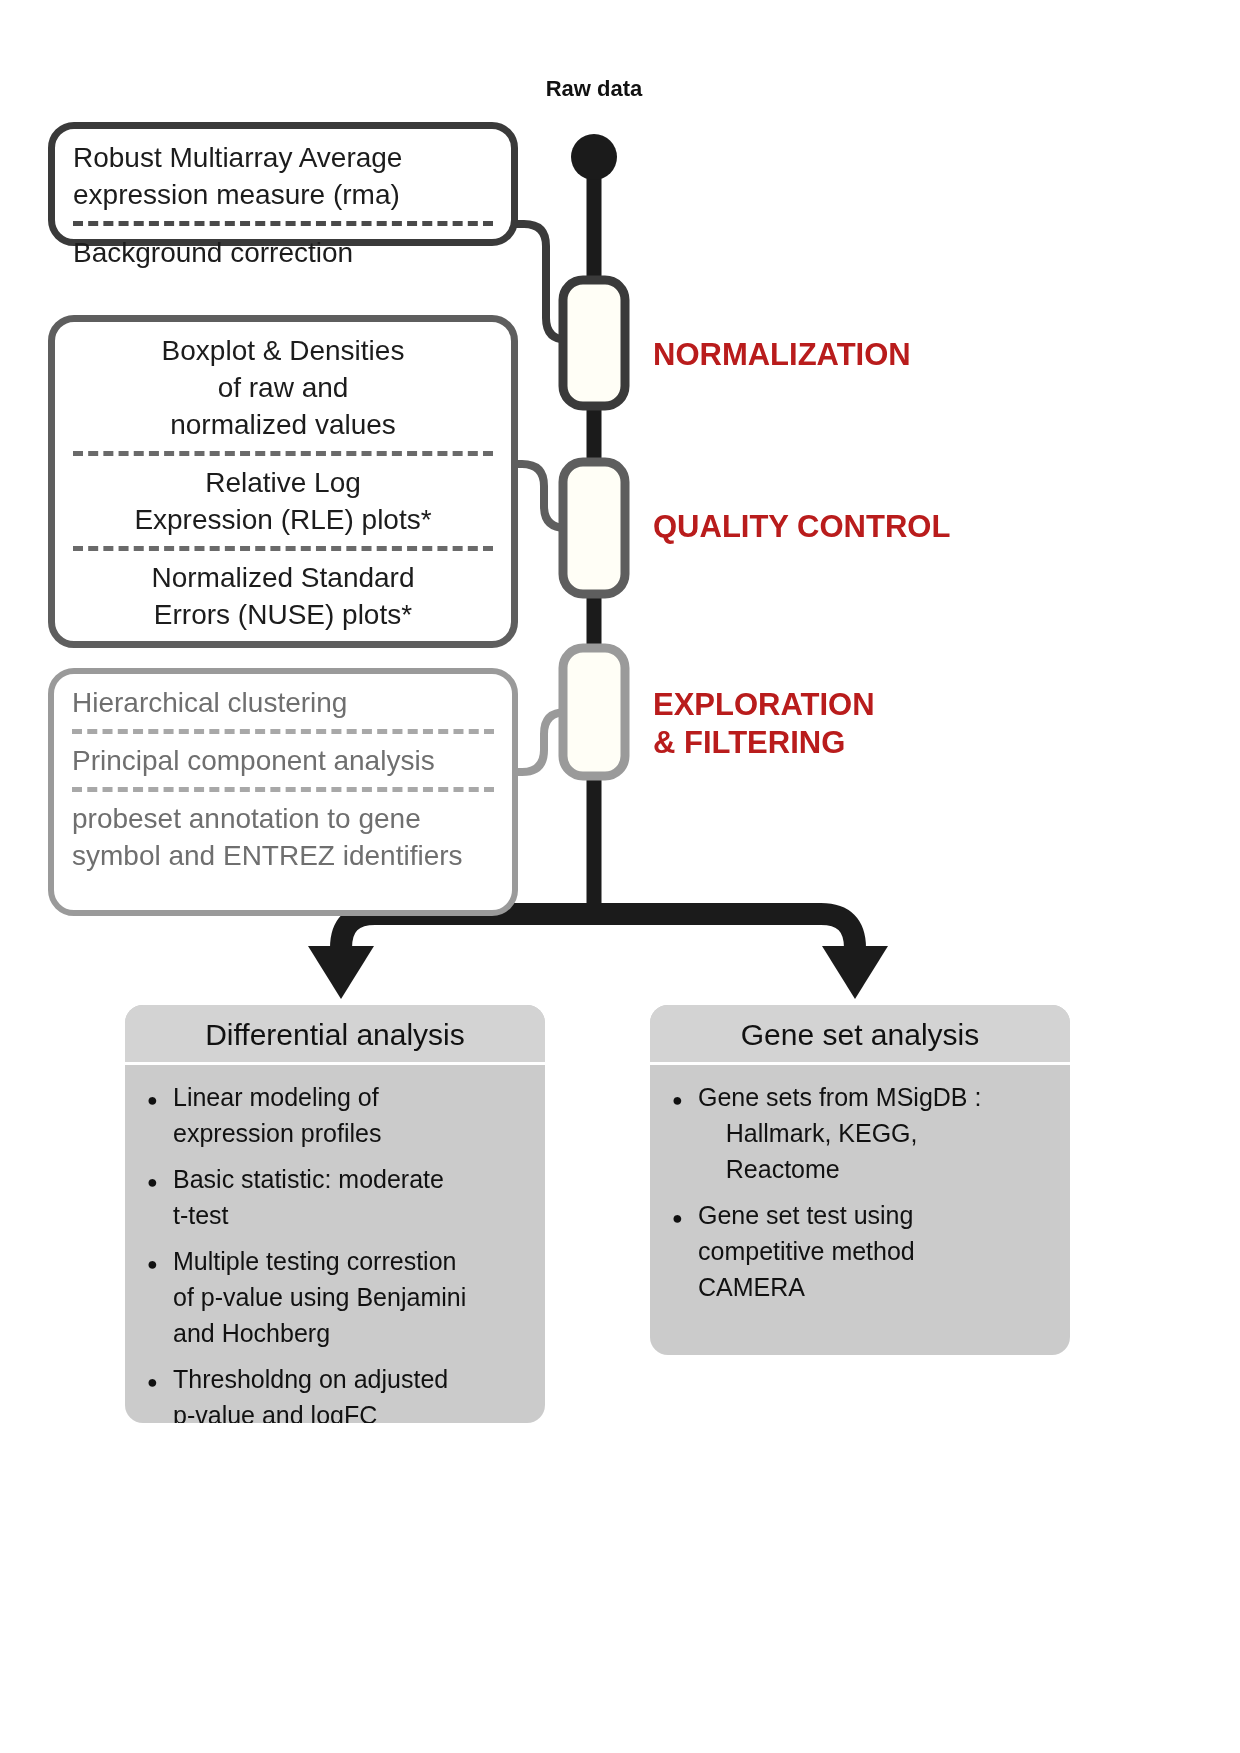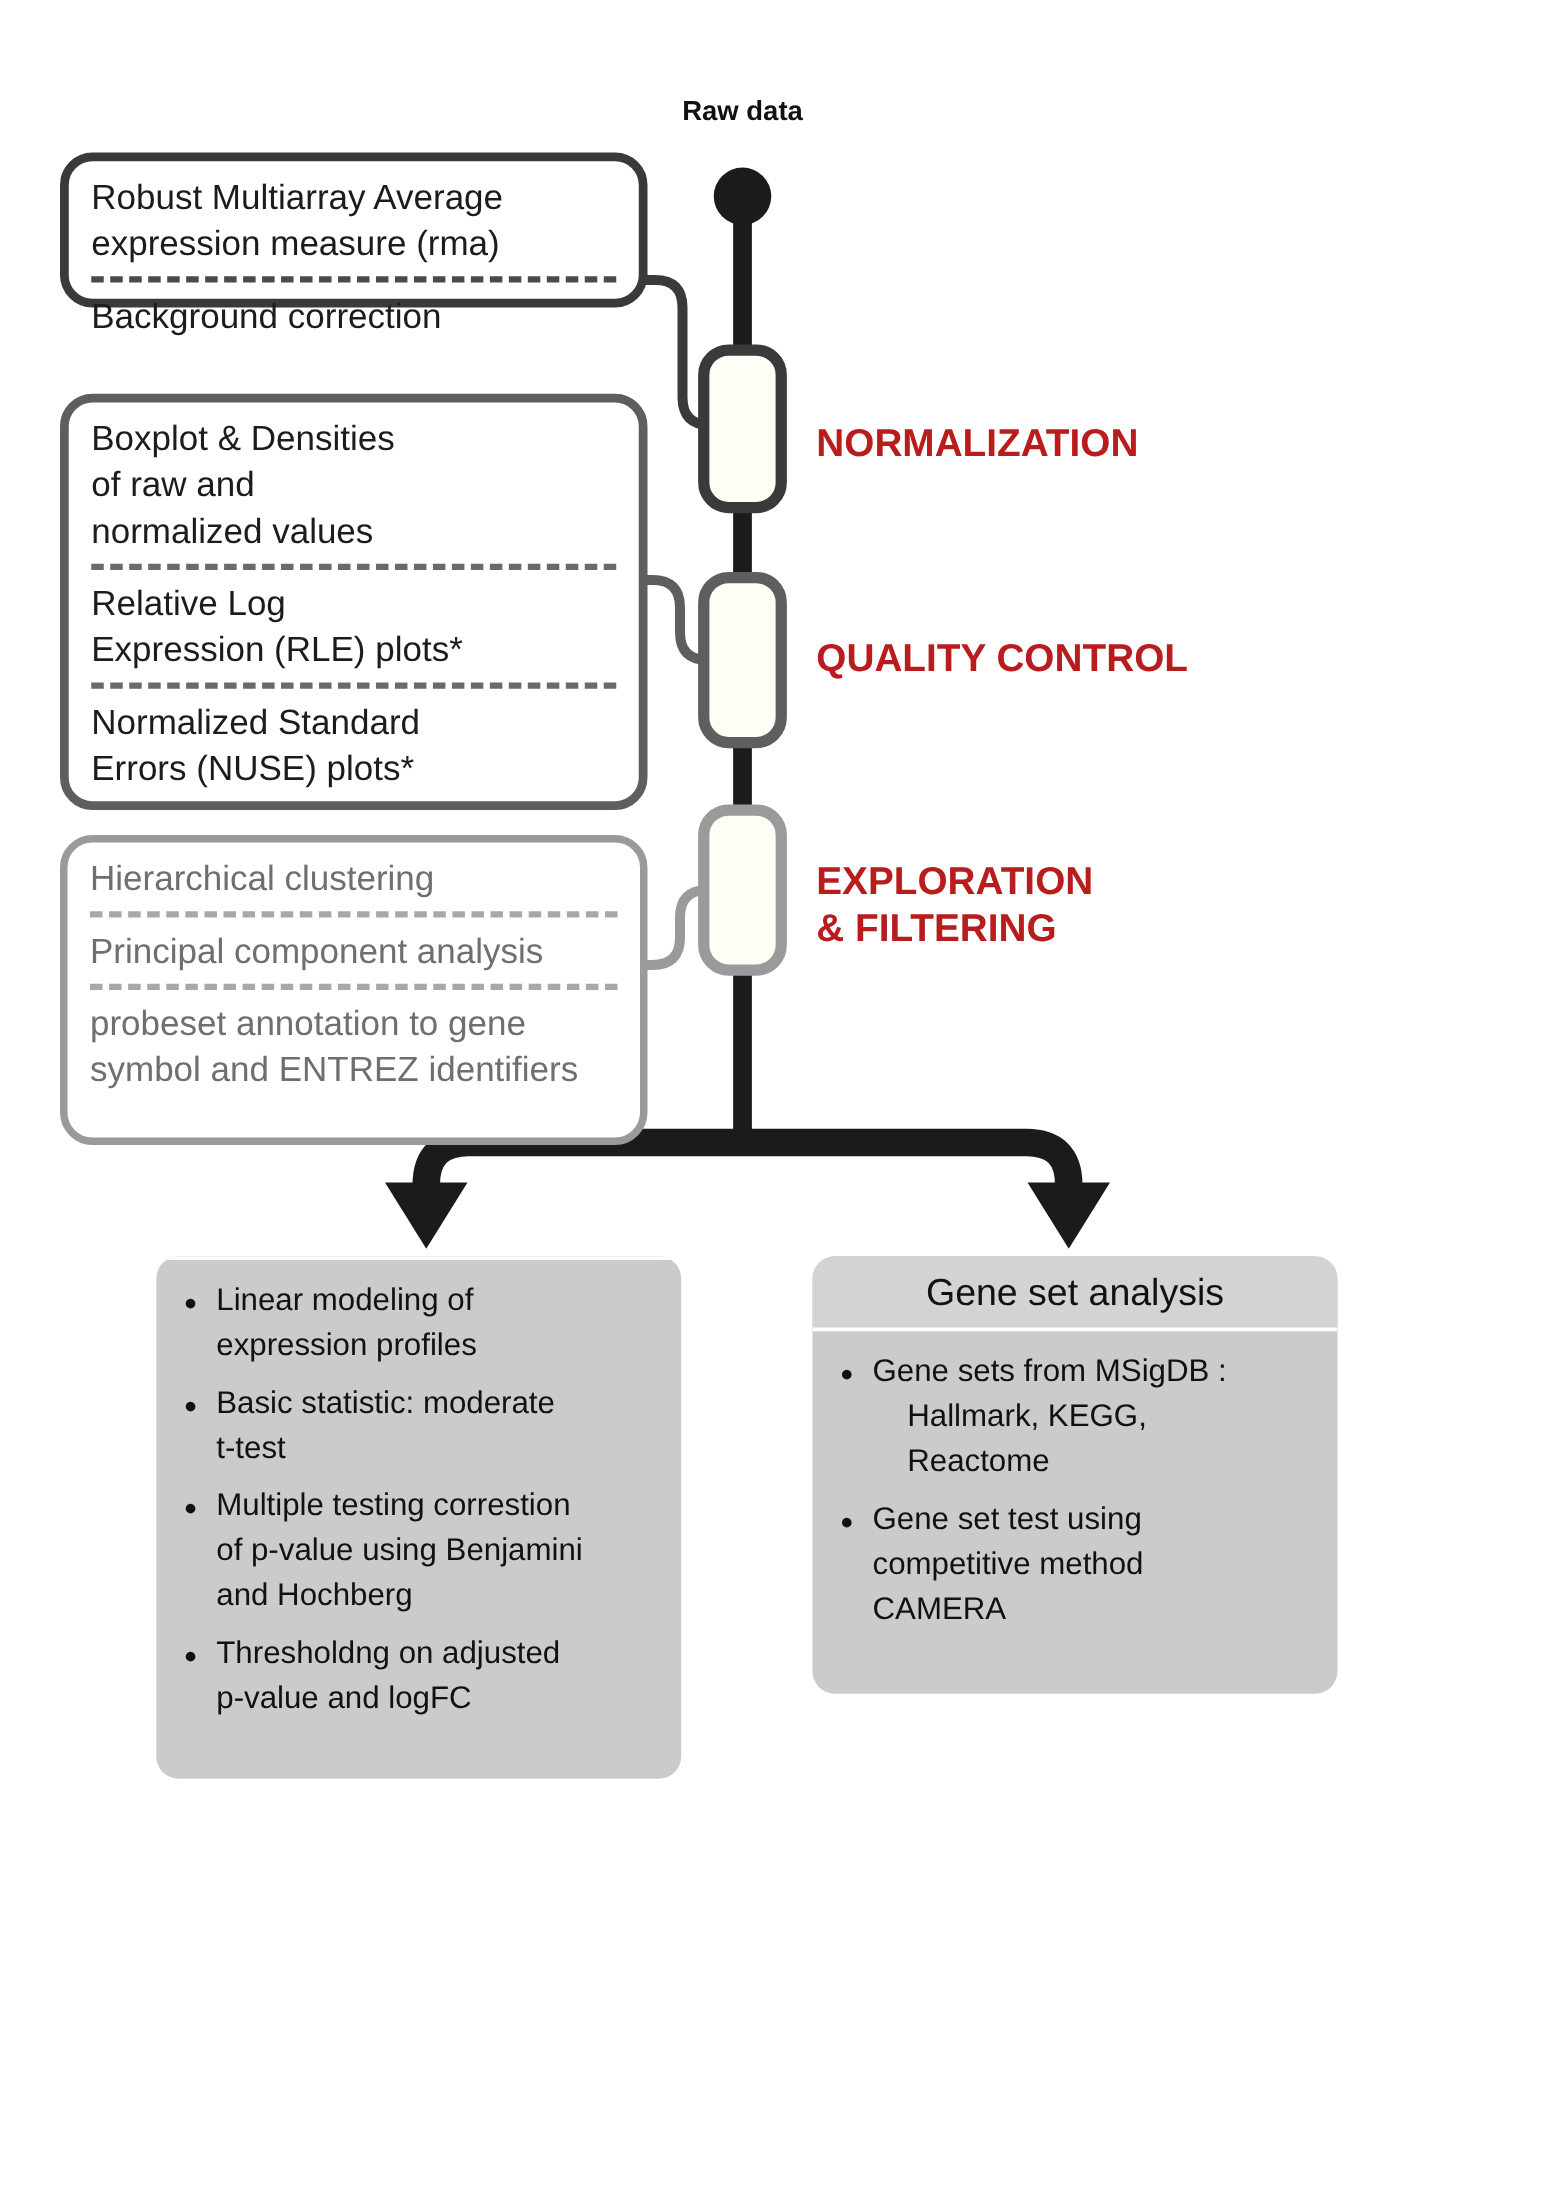--- a/index.html
+++ b/index.html
@@ -31,21 +31,21 @@
     text-align: center; font-size: 22px; font-weight: bold; color: #111;
   }
 
   
   .lbox {
     position: absolute; left: 48px; width: 470px;
     background: #fff; border-radius: 26px;
     padding: 10px 18px; font-size: 28px; line-height: 37px; color: #1c1c1c;
   }
   .b1 { top: 122px; height: 124px; border: 7px solid var(--box1_border, #3a3a3a); }
-  .b2 { top: 315px; height: 333px; border: 7px solid var(--box2_border, #5e5e5e); }
+  .b2 { top: 315px; height: 333px; border: 7px solid var(--box2_border, #5e5e5e); text-align: center; }
   .b3 { top: 668px; height: 248px; border: 6px solid var(--box3_border, #9a9a9a); color: var(--box3_text, #6f6f6f); }
   .item { white-space: pre-line; }
   .dash { border-top: 5px dashed; margin: 8px 0; height: 0; }
   .b1 .dash { border-color: #4a4a4a; }
   .b2 .dash { border-color: #6a6a6a; }
   .b3 .dash { border-color: #a8a8a8; }
 
   
   .stage {
     position: absolute; left: 653px;
@@ -124,20 +124,21 @@
     <div class="item">probeset annotation to gene
 symbol and ENTREZ identifiers</div>
   </div>
 
   <div class="stage s1">NORMALIZATION</div>
   <div class="stage s2">QUALITY CONTROL</div>
   <div class="stage s3">EXPLORATION
 &amp; FILTERING</div>
 
   <div class="bbox left">
+    <div class="btitle">Differential analysis</div>
     <div class="bdivider"></div>
     <ul class="bullets">
       <li>
         <span class="bullet"></span>
         <span class="btext">Linear modeling of
 expression profiles</span>
       </li>
       <li>
         <span class="bullet"></span>
         <span class="btext">Basic statistic: moderate

